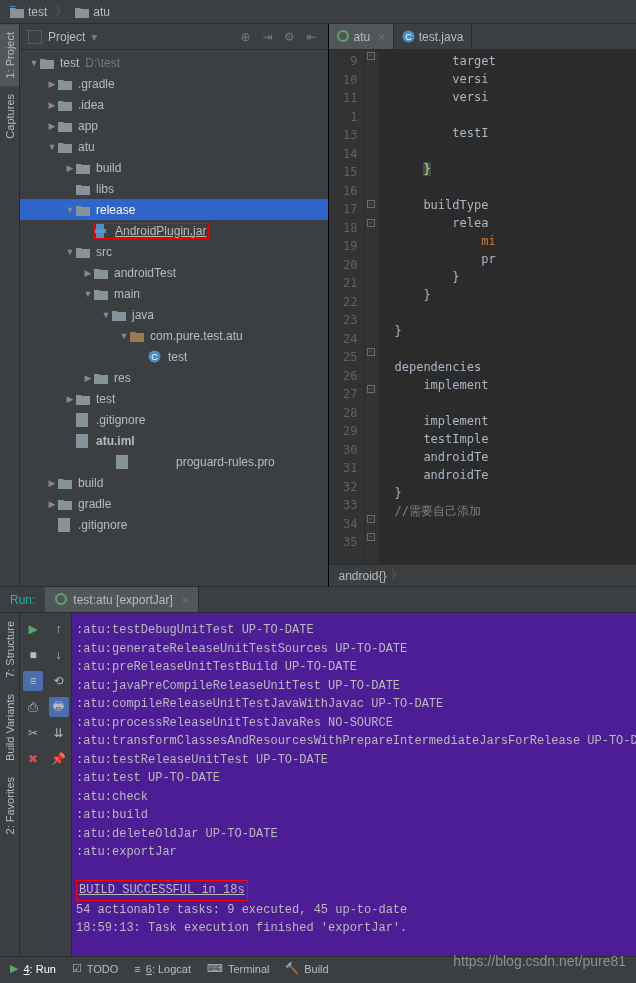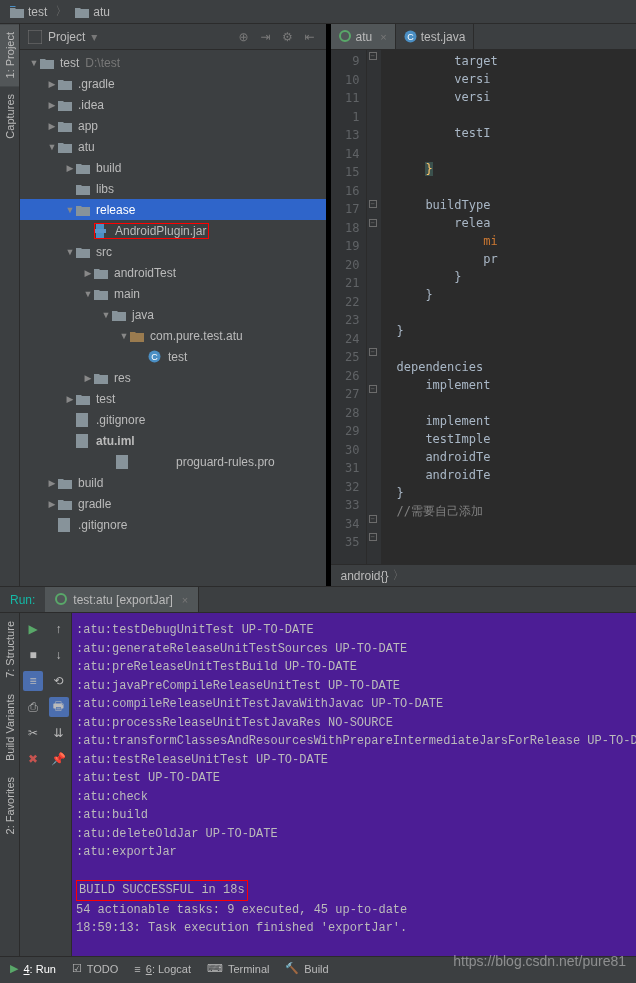--- a/index.html
+++ b/index.html
@@ -5,21 +5,21 @@
     * { margin: 0; padding: 0; box-sizing: border-box; }
     body { font-family: "Segoe UI", Arial, sans-serif; font-size: 12px; background: #3c3f41; color: #bbbbbb; width: 636px; height: 983px; overflow: hidden; position: relative; }
     .breadcrumb { height: 24px; background: #3c3f41; display: flex; align-items: center; padding: 0 4px; border-bottom: 1px solid #2b2b2b; }
     .breadcrumb-item { display: flex; align-items: center; gap: 4px; padding: 0 6px; color: #bbbbbb; }
     .folder-icon { width: 14px; height: 12px; }
     .chevron { color: #787878; margin: 0 2px; }
     .main { display: flex; height: 562px; }
     .left-tabs { width: 20px; background: #3c3f41; display: flex; flex-direction: column; border-right: 1px solid #2b2b2b; }
     .vtab { writing-mode: vertical-rl; transform: rotate(180deg); padding: 8px 2px; font-size: 11px; color: #bbbbbb; display: flex; align-items: center; gap: 4px; cursor: pointer; }
     .vtab.active { background: #525658; }
-    .project-panel { flex: 1; display: flex; flex-direction: column; background: #3c3f41; border-right: 5px solid #000000; max-width: 470px; }
+    .project-panel { flex: 1; display: flex; flex-direction: column; background: #3c3f41; border-right: 1px solid #000000; max-width: 470px; }
     .panel-header { height: 26px; display: flex; align-items: center; padding: 0 8px; border-bottom: 1px solid #2b2b2b; justify-content: space-between; }
     .panel-header-left { display: flex; align-items: center; gap: 6px; }
     .panel-header-icons { display: flex; align-items: center; gap: 6px; }
     .panel-header-icons span { width: 16px; height: 16px; display: flex; align-items: center; justify-content: center; color: #787878; cursor: pointer; }
     .tree { flex: 1; overflow-y: auto; padding: 2px 0; }
     .tree-row { display: flex; align-items: center; height: 21px; padding-right: 8px; cursor: pointer; white-space: nowrap; }
     .tree-row.selected { background: #2f65ca; color: #fff; }
     .tree-arrow { width: 12px; text-align: center; color: #888; font-size: 9px; }
     .tree-icon { width: 16px; margin-right: 4px; display: flex; align-items: center; }
     .tree-label { color: #bbbbbb; }
@@ -42,21 +42,21 @@
     .run-header { height: 26px; display: flex; align-items: center; background: #3c3f41; border-bottom: 1px solid #2b2b2b; }
     .run-header-label { padding: 0 10px; color: #14b8a6; }
     .run-tab { display: flex; align-items: center; gap: 5px; padding: 0 10px; height: 100%; background: #515658; border-right: 1px solid #2b2b2b; }
     .run-body { flex: 1; display: flex; }
     .run-toolbar { width: 26px; background: #3c3f41; display: flex; flex-direction: column; align-items: center; gap: 6px; padding-top: 6px; }
     .run-toolbar2 { width: 26px; background: #3c3f41; display: flex; flex-direction: column; align-items: center; gap: 6px; padding-top: 6px; border-right: 1px solid #2b2b2b; }
     .tool-btn { width: 20px; height: 20px; display: flex; align-items: center; justify-content: center; cursor: pointer; color: #bbbbbb; }
     .tool-btn.green { color: #59a869; }
     .tool-btn.red { color: #c75450; }
     .run-output { flex: 1; background: #4c1d95; font-family: "Courier New", monospace; font-size: 12px; color: #bbbbbb; padding: 8px 4px; line-height: 18.5px; white-space: pre; overflow: auto; }
-    .red-box { border: 1px solid #ff0000; display: inline-block; padding: 0 2px; }
+    .red-box { border: 1px solid #ff0000; display: inline-block; padding: 0 2px; text-decoration: underline; }
     .bottom-bar { height: 24px; background: #3c3f41; display: flex; align-items: center; border-top: 1px solid #2b2b2b; gap: 16px; padding: 0 10px; }
     .bottom-item { display: flex; align-items: center; gap: 5px; cursor: pointer; font-size: 11px; color: #bbbbbb; }
     .bottom-item.active { color: #fff; }
     .underline { text-decoration: underline; }
     .watermark { position: absolute; bottom: 14px; right: 10px; color: #ddd; font-size: 14px; opacity: 0.5; font-family: Arial; }
     svg { display: block; }
     .gutter div { line-height: 18.5px; }
     .breadcrumb-editor { height: 22px; background: #3c3f41; display: flex; align-items: center; padding: 0 10px; color: #bbbbbb; font-size: 12px; border-top: 1px solid #2b2b2b; }
     .breadcrumb-editor .chev { margin: 0 4px; color: #787878; }
   </style>

